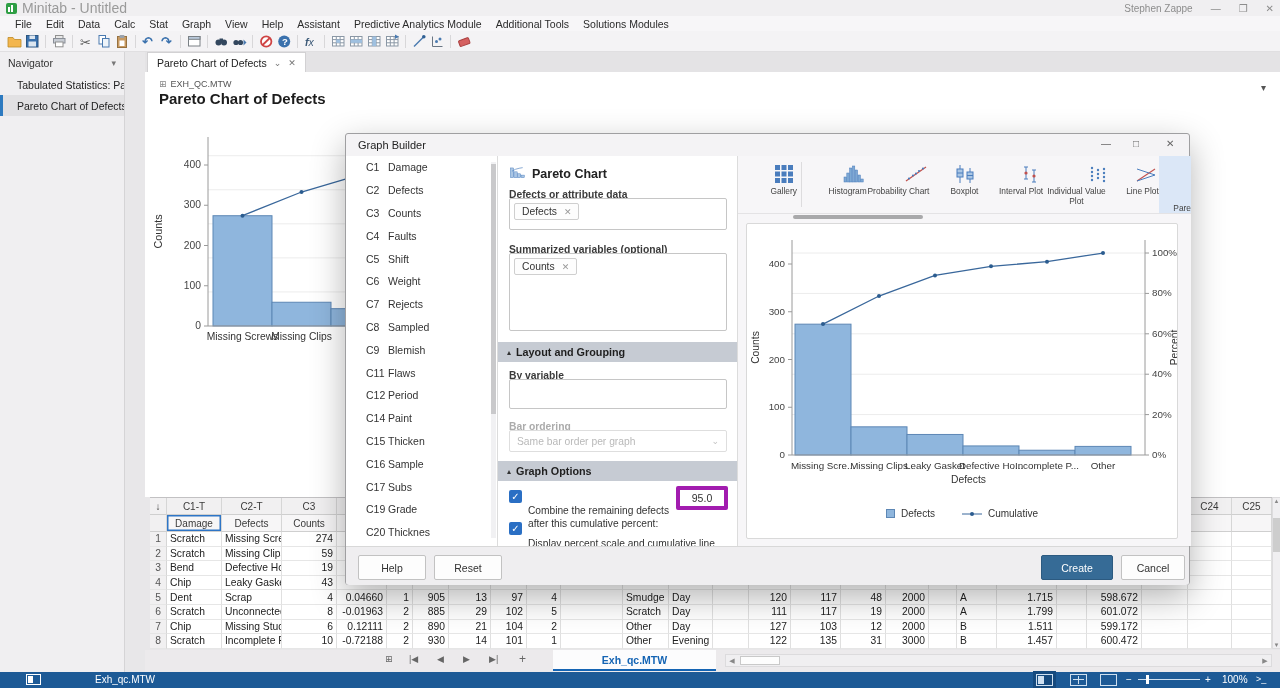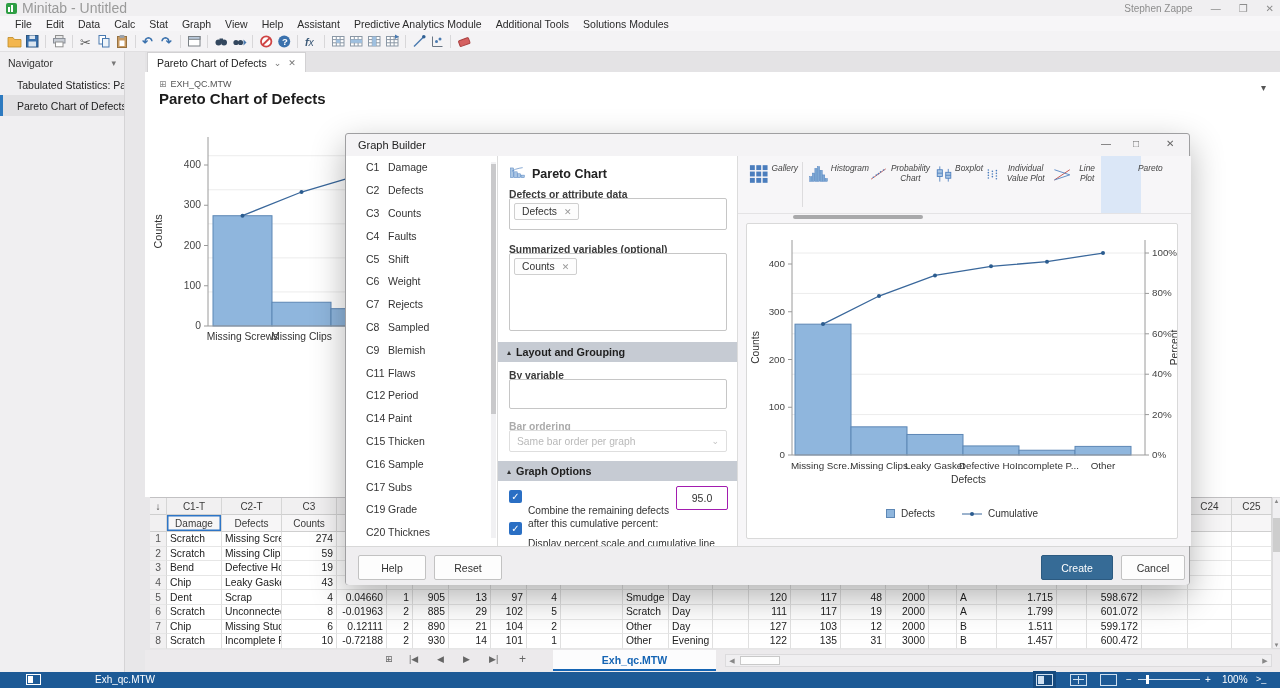--- a/index.html
+++ b/index.html
@@ -79,24 +79,24 @@
   .set-box{position:absolute;left:11px;width:218px;background:#fff;border:1px solid #c6c6c6;border-radius:2px;padding:4px;}
   .chip{display:inline-flex;align-items:center;gap:7px;border:1px solid #cfcfcf;border-radius:2px;background:#fdfdfd;padding:2px 7px;font-size:10.3px;color:#333;}
   .chip-x{color:#999;font-size:9px;}
   .sec-bar{position:absolute;left:0;width:240px;height:20px;background:#c6cbd3;display:flex;align-items:center;padding-left:9px;font-size:10.8px;font-weight:bold;color:#1f1f1f;gap:5px;}
   .sec-tri{font-size:8px;color:#333;}
   .set-label.dis{color:#ababab;}
   .set-select{position:absolute;left:11px;width:218px;height:22px;border:1px solid #dedede;border-radius:2px;background:#fff;color:#b9b9b9;font-size:10.3px;display:flex;align-items:center;padding:0 7px;}
   .sel-chev{margin-left:auto;color:#c3c3c3;font-size:9px;}
   .chk{position:absolute;left:11px;width:13px;height:13px;background:#2a6fc4;border-radius:2px;color:#fff;font-size:10px;line-height:13px;text-align:center;}
   .chk-lab{position:absolute;left:30px;width:148px;font-size:10.2px;color:#333;line-height:1.25;margin-top:16px;}
-  .num-input{position:absolute;left:178px;width:52px;height:24px;border:1px solid #a21caf;border-radius:2px;background:#fff;font-size:10.5px;color:#333;display:flex;align-items:center;justify-content:center;}
+  .num-input{position:absolute;left:178px;width:52px;height:24px;border:4px solid #a21caf;border-radius:2px;background:#fff;font-size:10.5px;color:#333;display:flex;align-items:center;justify-content:center;}
   .dlg-prev{position:absolute;left:392px;top:22px;width:453px;height:390px;background:#f7f6f8;overflow:hidden;}
   .gallery{position:absolute;left:0;top:0;width:460px;height:58px;display:flex;padding-left:8px;border-bottom:1px solid #e4e3e5;}
-  .gal-item{display:flex;flex-direction:row;align-items:flex-start;padding-top:8px;font-size:8.4px;color:#444;text-align:center;line-height:1.15;font-style:italic;}
+  .gal-item{display:flex;flex-direction:column;align-items:flex-end;padding-top:8px;font-size:8.4px;color:#444;text-align:center;line-height:1.15;}
   .gal-item svg{width:26px;height:20px;margin-bottom:3px;}
   .gal-item.sel{background:#dbe7f7;}
   .gal-div{width:1px;background:#dddcde;margin:6px 4px;}
   .galscroll{position:absolute;left:55px;top:59px;width:130px;height:4px;background:#a9a9ab;border-radius:2px;}
   .chartbox{position:absolute;left:8px;top:67px;width:432px;height:316px;background:#fff;border:1px solid #d9d9d9;border-radius:2px;}
   .legend{position:absolute;left:0;top:284px;width:430px;display:flex;justify-content:center;gap:26px;align-items:center;font-size:10px;color:#333;}
   .lg-swatch{width:9px;height:9px;background:#8fb6dd;border:1px solid #5d87b5;display:inline-block;margin-right:6px;vertical-align:-1px;}
   .lg-item{display:flex;align-items:center;}
   .dlg-footer{position:absolute;left:0;top:412px;width:843px;height:39px;background:#efeef0;border-top:1px solid #d8d8d8;border-radius:0 0 3px 3px;}
   .btn{position:absolute;top:8px;height:25px;border:1px solid #c2c2c2;border-radius:2px;background:#fdfdfd;font-size:10.5px;color:#333;display:flex;align-items:center;justify-content:center;}
@@ -865,20 +865,33 @@
           <div class="gal-item" style="width: 50px;">
             <svg viewBox="0 0 26 20">
               <line x1="8" y1="1" x2="8" y2="19" stroke="#4a7dbd"></line>
               <rect x="5" y="5" width="6" height="8" fill="#aac6e4" stroke="#4a7dbd"></rect>
               <line x1="5" y1="9" x2="11" y2="9" stroke="#4a7dbd"></line>
               <line x1="18" y1="4" x2="18" y2="19" stroke="#4a7dbd"></line>
               <rect x="15" y="8" width="6" height="7" fill="#aac6e4" stroke="#4a7dbd"></rect>
               <line x1="15" y1="11.5" x2="21" y2="11.5" stroke="#4a7dbd"></line>
             </svg>
             <span>Boxplot</span>
+          </div>
+          <div class="gal-item" style="width: 66px;">
+            <svg viewBox="0 0 26 20">
+              <line x1="9" y1="3" x2="9" y2="15" stroke="#4a7dbd"></line>
+              <line x1="7" y1="3" x2="11" y2="3" stroke="#4a7dbd"></line>
+              <line x1="7" y1="15" x2="11" y2="15" stroke="#4a7dbd"></line>
+              <circle cx="9" cy="9" r="1.6" fill="#c0504d"></circle>
+              <line x1="17" y1="6" x2="17" y2="18" stroke="#4a7dbd"></line>
+              <line x1="15" y1="6" x2="19" y2="6" stroke="#4a7dbd"></line>
+              <line x1="15" y1="18" x2="19" y2="18" stroke="#4a7dbd"></line>
+              <circle cx="17" cy="12" r="1.6" fill="#c0504d"></circle>
+            </svg>
+            <span>Interval Plot</span>
           </div>
           <div class="gal-item" style="width: 68px;">
             <svg viewBox="0 0 26 20">
               <g fill="#4a7dbd">
                 <circle cx="8" cy="4" r="1.2"></circle>
                 <circle cx="8" cy="8" r="1.2"></circle>
                 <circle cx="8" cy="12" r="1.2"></circle>
                 <circle cx="8" cy="16" r="1.2"></circle>
                 <circle cx="14" cy="6" r="1.2"></circle>
                 <circle cx="14" cy="10" r="1.2"></circle>

